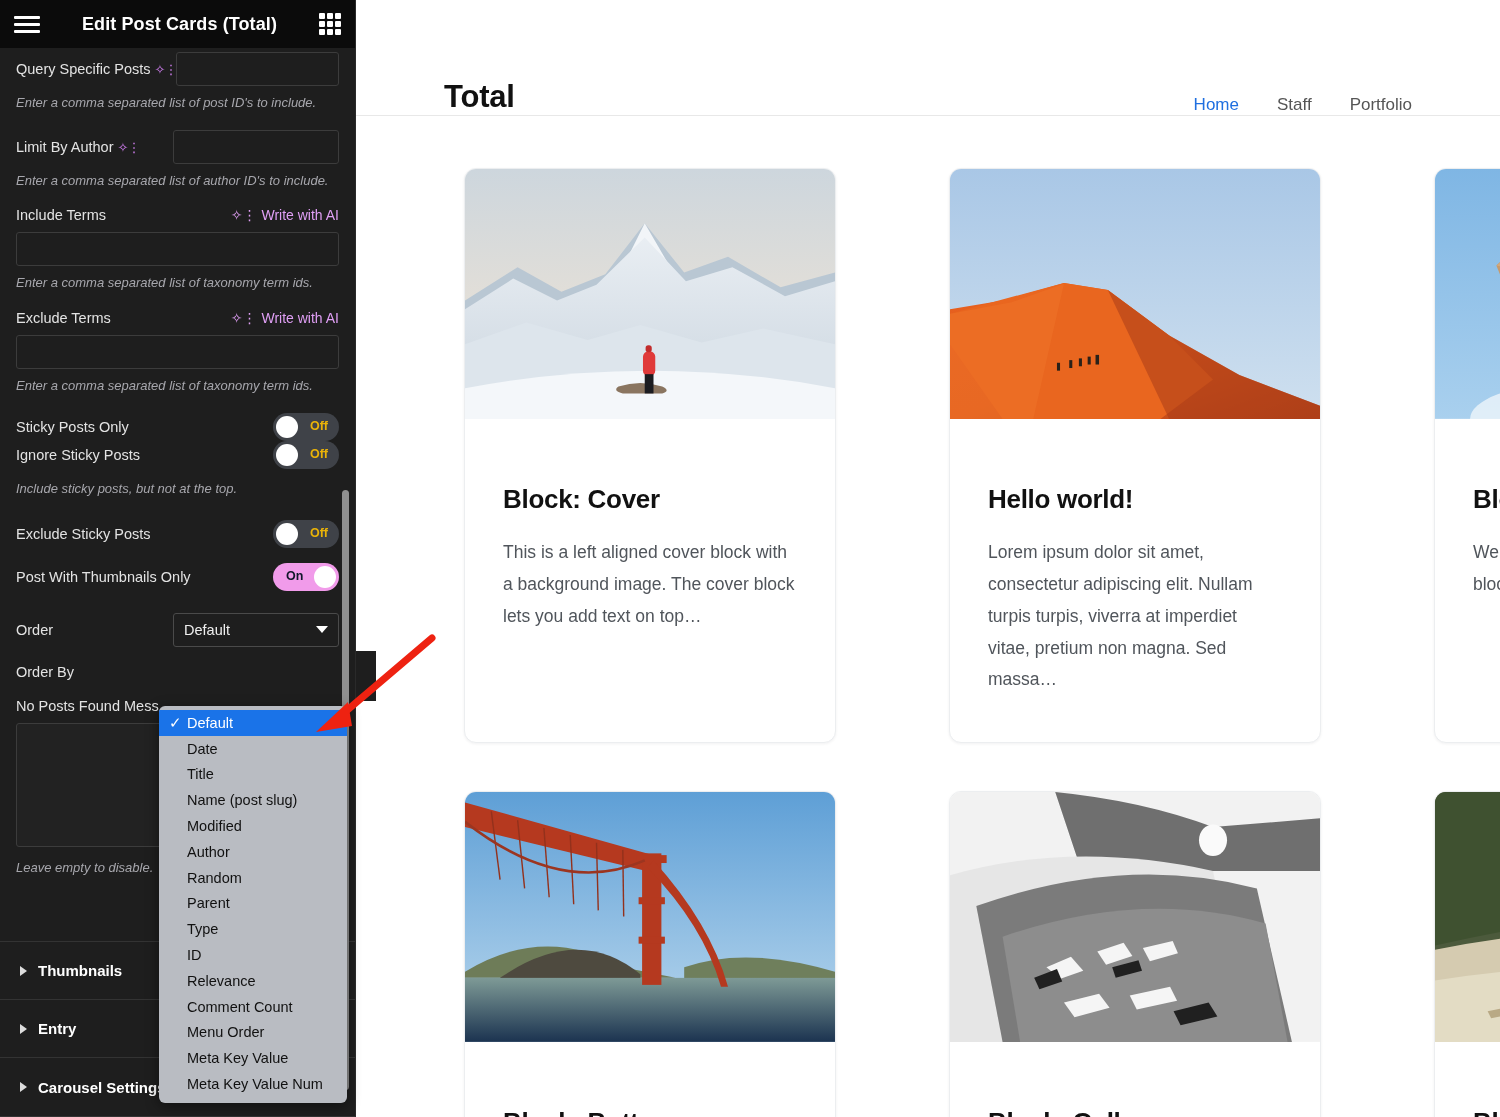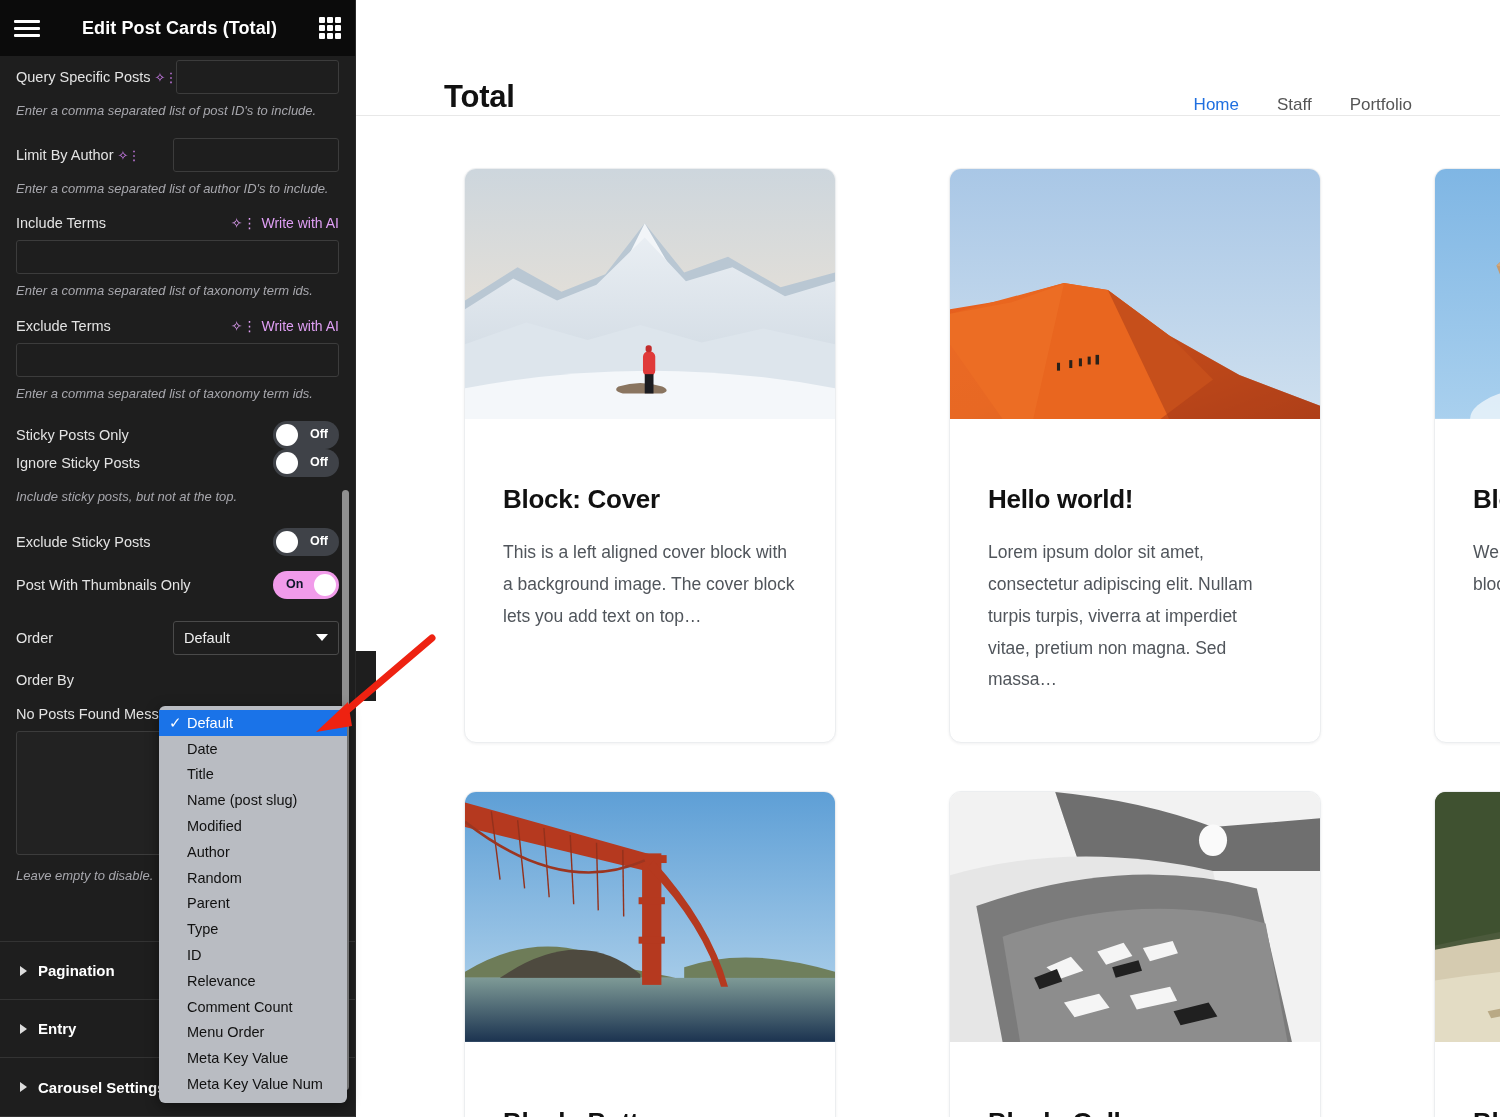--- a/index.html
+++ b/index.html
@@ -15,21 +15,21 @@
   
   .panel {
     position: absolute; left: 0; top: 0;
     width: 356px; height: 1117px;
     background: #1e1e1e;
     overflow: hidden;
     border-right: 1px solid #2a2a2a;
   }
   .panel-header {
     position: relative;
-    height: 56px;
+    height: 48px;
     background: #0b0b0b;
     display: flex; align-items: center;
     padding: 17px 14px;
   }
   .panel-title {
     flex: 1; text-align: center;
     color: #fff; font-size: 18px; font-weight: bold;
     letter-spacing: .1px;
   }
   .hamburger { width: 26px; display: flex; flex-direction: column; gap: 4px; cursor: pointer; }
@@ -50,21 +50,21 @@
 
   .field {
     width: 100%; height: 34px;
     background: #1e1e1e; border: 1px solid #3c3c3c; border-radius: 3px;
     margin-top: 9px;
   }
   .field-inline { width: 166px; height: 34px; background: #1e1e1e; border: 1px solid #3c3c3c; border-radius: 3px; }
 
   .toggle { width: 66px; height: 28px; border-radius: 14px; background: #3f4248; position: relative; cursor: pointer; }
   .toggle .knob { position: absolute; top: 3px; left: 3px; width: 22px; height: 22px; border-radius: 50%; background: #fff; }
-  .toggle .tgl-txt { position: absolute; right: 11px; top: 6px; font-size: 12.5px; color: #ffffff; font-weight: bold; }
+  .toggle .tgl-txt { position: absolute; right: 11px; top: 6px; font-size: 12.5px; color: #eab308; font-weight: bold; }
   .toggle.on { background: #f19bea; }
   .toggle.on .knob { left: auto; right: 3px; }
   .toggle.on .tgl-txt { right: auto; left: 13px; color: #0f172a; }
 
   .selectbox {
     width: 166px; height: 34px; background: #1e1e1e; border: 1px solid #4a4a4a; border-radius: 3px;
     display: flex; align-items: center; justify-content: space-between; padding: 0 10px;
     color: #eee; font-size: 14.5px; cursor: pointer;
   }
   .caret { width: 0; height: 0; border-left: 6px solid transparent; border-right: 6px solid transparent; border-top: 7px solid #fff; }
@@ -248,21 +248,21 @@
         <div class="lbl">No Posts Found Mess</div>
       </div>
       <div class="textarea"></div>
       <div class="help" style="margin-top:12px;">Leave empty to disable.</div>
 
     </div>
 
     <div class="accordion" style="position:absolute; left:0; bottom:0; width:100%;">
       <div class="acc-item">
         <span class="acc-arrow"></span>
-        <span class="acc-label">Pagination</span>
+        <span class="acc-label">Thumbnails</span>
       </div>
       <div class="acc-item">
         <span class="acc-arrow"></span>
         <span class="acc-label">Entry</span>
       </div>
       <div class="acc-item">
         <span class="acc-arrow"></span>
         <span class="acc-label">Carousel Settings</span>
       </div>
     </div>

